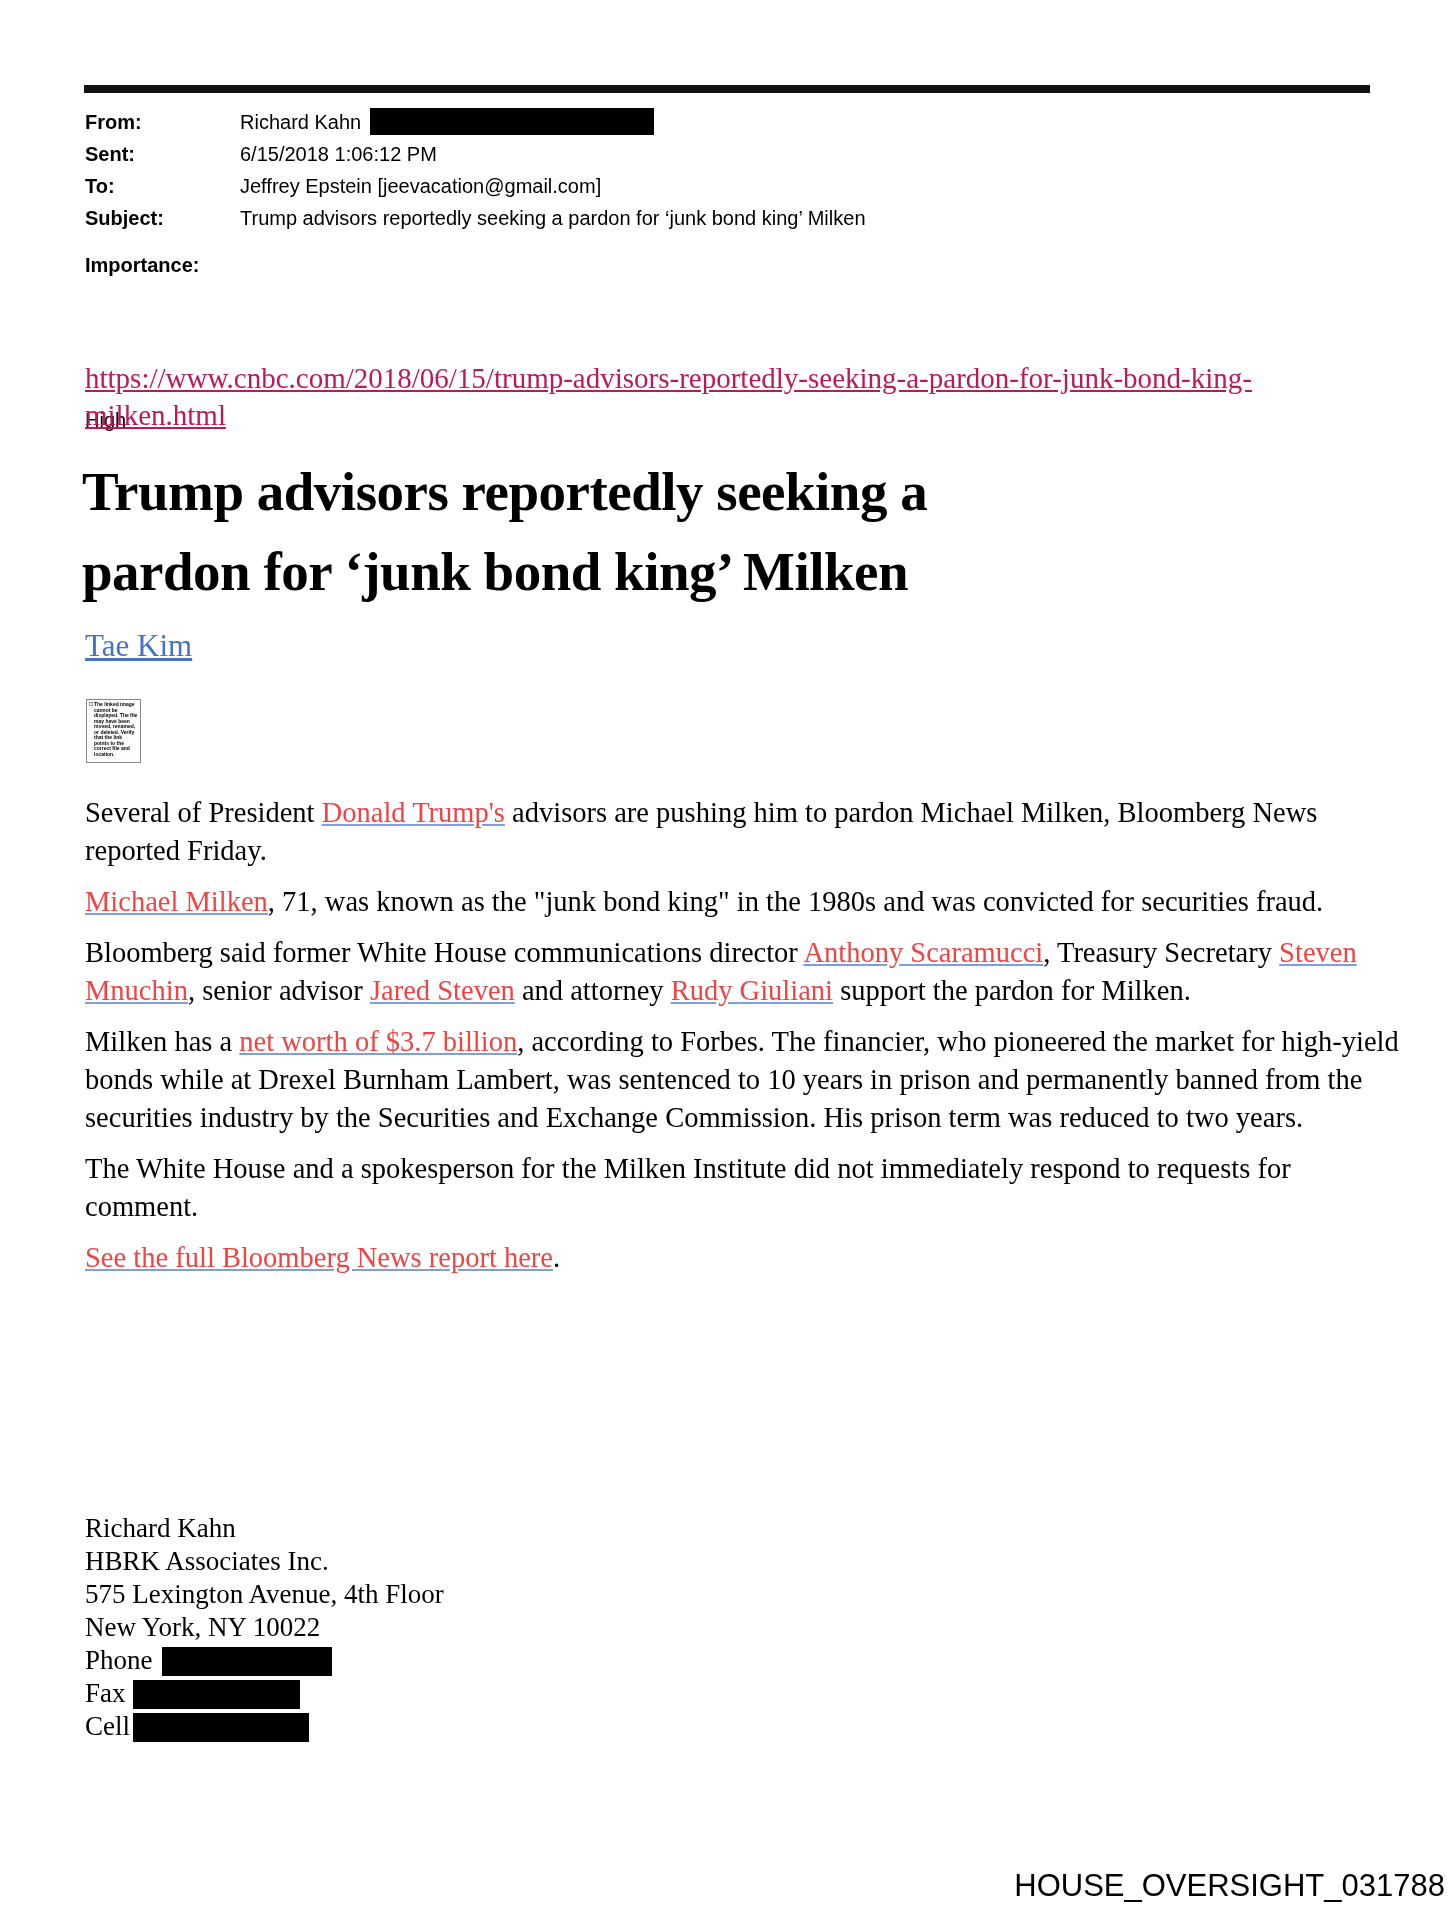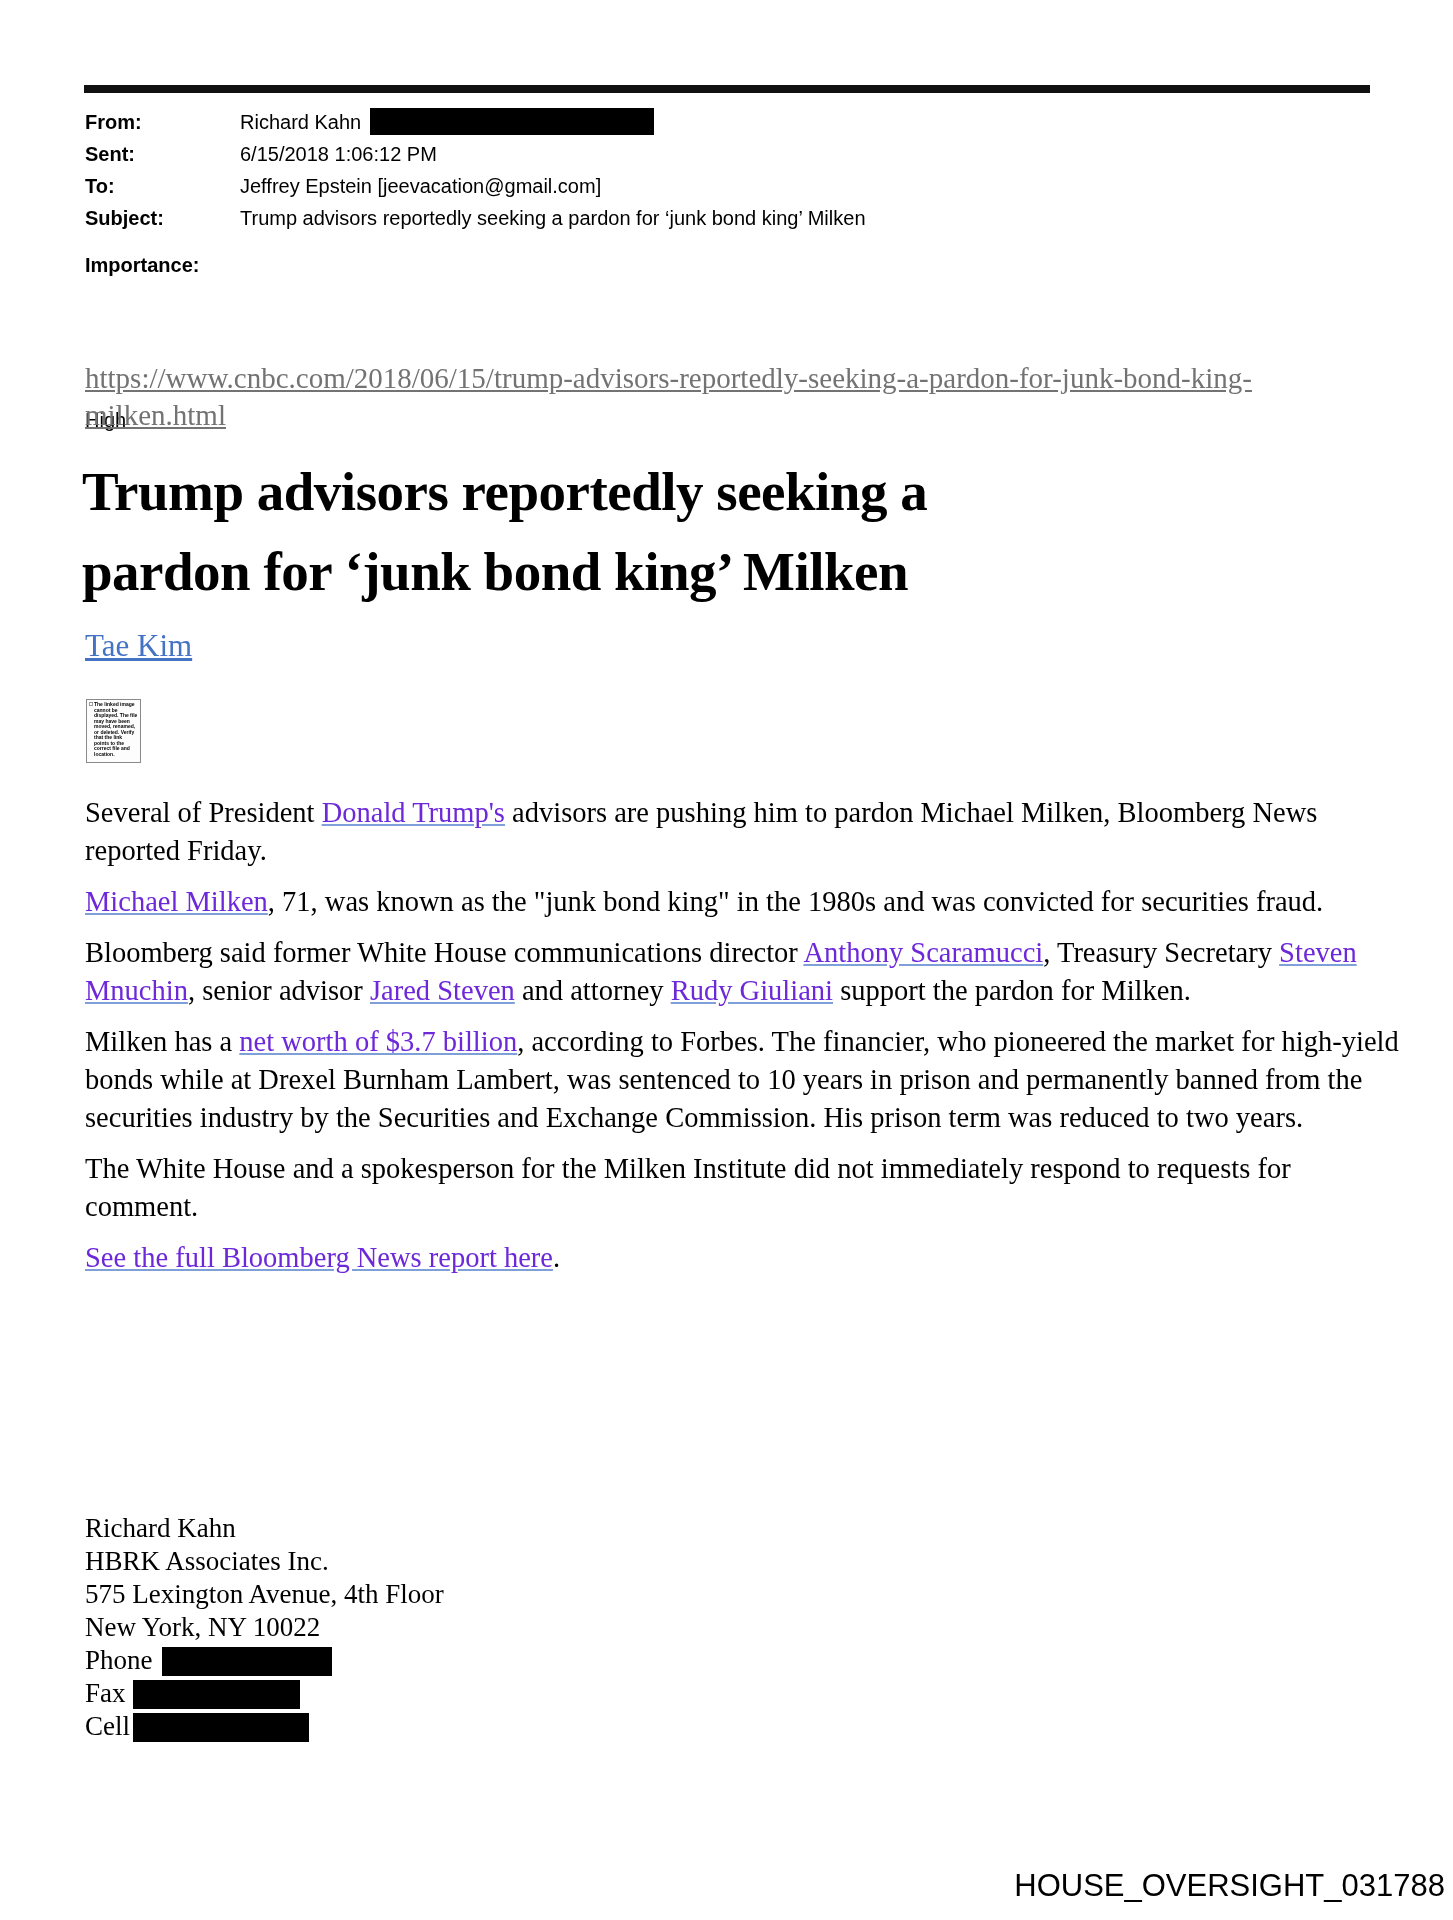--- a/index.html
+++ b/index.html
@@ -33,21 +33,21 @@
   .hvalue { white-space: nowrap; }
   .importance-row { margin-top: 15px; flex-direction: column; }
   .redact { display: inline-block; background: #000; vertical-align: middle; }
   .redact-from { width: 284px; height: 27px; margin-left: 9px; margin-top: -4px; }
   .url-block {
     position: absolute;
     left: 85px; top: 360px;
     font-size: 29px;
     line-height: 37px;
   }
-  .url-line { color: #737373; text-decoration: underline; cursor: pointer; display: inline; margin-top: 45px; }
+  .url-line { color: #be185d; text-decoration: underline; cursor: pointer; display: inline; margin-top: 45px; }
   .headline {
     position: absolute;
     left: 82px; top: 452px;
     width: 1300px;
     font-size: 55px;
     font-weight: bold;
     line-height: 80px;
     letter-spacing: -0.5px;
   }
   .byline {
@@ -82,21 +82,21 @@
     color: #000;
   }
   .body-copy {
     position: absolute;
     left: 85px; top: 794px;
     width: 1315px;
     font-size: 28.5px;
     line-height: 38px;
   }
   .body-copy p { margin-bottom: 13px; }
-  .lnk { color: #6d28d9; text-decoration: underline; text-decoration-color: #7f9fd8; cursor: pointer; margin-top: 32px; }
+  .lnk { color: #ef4444; text-decoration: underline; text-decoration-color: #7f9fd8; cursor: pointer; margin-top: 32px; }
   .signature {
     position: absolute;
     left: 85px; top: 1512px;
     font-size: 27px;
     line-height: 33px;
   }
   .redact-phone { width: 170px; height: 29px; margin-left: 9px; margin-top: -3px; }
   .redact-fax   { width: 167px; height: 29px; margin-left: 7px; margin-top: -3px; }
   .redact-cell  { width: 176px; height: 29px; margin-left: 3px; margin-top: -3px; }
   .bates {

